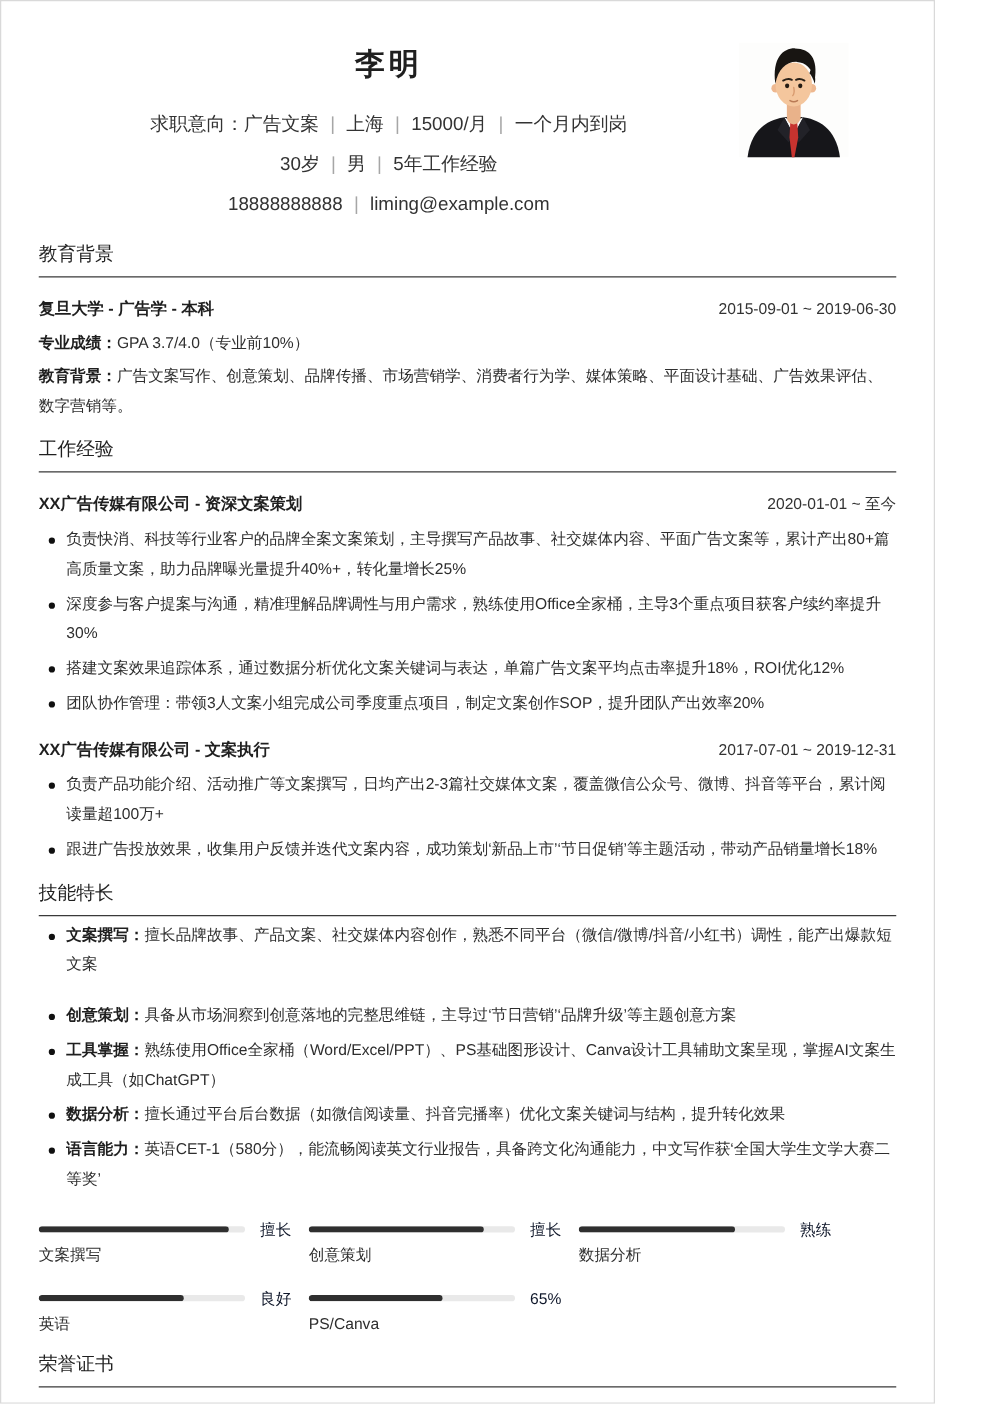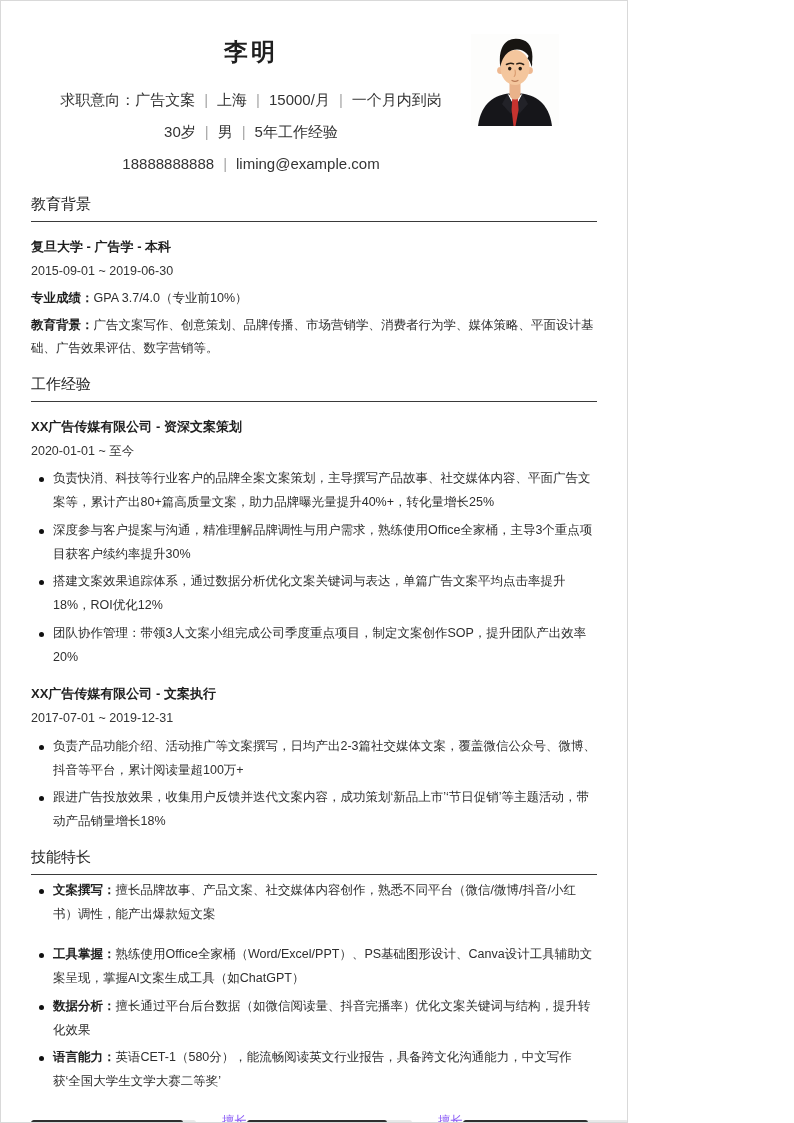--- a/index.html
+++ b/index.html
@@ -3,54 +3,54 @@
 <meta charset="utf-8">
 <style>
   :root{
     --text:#2e2e2e; --heading:#1f1f1f; --rule:#3a3a3a; --muted:#a6a6a6;
     --bar-fill:#2f2f2f; --bar-track:#e9e9e9; --tie:#c7332f; --page-border:#d9d9d9;
   }
   *{margin:0;padding:0;box-sizing:border-box;}
   html,body{background:#fff;}
   body{font-family:"Liberation Sans","DejaVu Sans",sans-serif;}
   .page{
-    width:628px;height:1123px;background:#fff;border:1px solid var(--page-border);
+    width:748px;height:1123px;background:#fff;border:1px solid var(--page-border);
     padding:0 30px;overflow:hidden;color:var(--text);font-size:12.5px;line-height:1.9;
   }
   
   .header{display:flex;padding-top:20px;}
   .header-left{flex:1;text-align:center;padding-top:6px;}
   .name{font-size:24px;font-weight:700;color:var(--heading);letter-spacing:3px;margin:2px 0 10px;}
   .info-line{margin:3px 0;font-size:15px;color:#333;line-height:1.55;padding:3px 0;}
   .sep{color:var(--muted);margin:0 9px;font-weight:400;}
   .photo{width:88px;height:92px;margin-right:38px;margin-top:13px;flex:0 0 auto;}
   .photo svg{display:block;width:88px;height:92px;}
   
   .section-title{
     font-size:15px;font-weight:400;color:var(--heading);line-height:1.4;
     margin-top:12px;padding-bottom:7px;border-bottom:1px solid var(--rule);
   }
-  .entry-row{display:flex;justify-content:space-between;align-items:baseline;margin-top:13px;flex-direction:column;}
+  .entry-row{display:flex;justify-content:space-between;align-items:baseline;margin-top:13px;}
   .entry-name{font-weight:700;font-size:13px;color:var(--heading);}
   .entry-date{font-size:12.5px;color:#333;white-space:nowrap;}
   .kv{margin-top:3px;}
   .kv b{color:var(--heading);}
   ul.bullets{list-style:none;margin-top:4px;}
   .bullet{position:relative;padding-left:22px;margin-top:4px;}
   .bullet::before{
     content:"";position:absolute;left:8px;top:10px;width:5px;height:5px;border-radius:50%;background:#101010;
   }
   .bullet b{color:var(--heading);}
   .bullet.gap{margin-bottom:17px;}
   
   .bars{display:grid;grid-template-columns:repeat(3,216px);row-gap:19px;margin-top:22px;}
   .bar-row{display:flex;align-items:center;}
   .bar-track{width:165px;height:5px;border-radius:3px;background:var(--bar-track);overflow:hidden;}
   .bar-fill{height:100%;border-radius:3px;background:var(--bar-fill);}
-  .bar-level{margin-left:26px;font-size:12.5px;color:#8b5cf6;line-height:1;font-family:Liberation Mono, monospace;}
+  .bar-level{margin-left:12px;font-size:12.5px;color:#0f172a;line-height:1;}
   .bar-name{margin-top:6px;font-size:12.5px;color:var(--text);line-height:1.4;}
 </style>
 </head>
 <body>
 
 <div class="page">
 
   <header class="header">
     <div class="header-left">
       <h1 class="name">李明</h1>
@@ -130,20 +130,21 @@
     <ul class="bullets">
       <li class="bullet">负责产品功能介绍、活动推广等文案撰写，日均产出2-3篇社交媒体文案，覆盖微信公众号、微博、抖音等平台，累计阅读量超100万+</li>
       <li class="bullet">跟进广告投放效果，收集用户反馈并迭代文案内容，成功策划‘新品上市’‘节日促销’等主题活动，带动产品销量增长18%</li>
     </ul>
   </section>
 
   <section>
     <h2 class="section-title">技能特长</h2>
     <ul class="bullets">
       <li class="bullet gap"><b>文案撰写：</b><span>擅长品牌故事、产品文案、社交媒体内容创作，熟悉不同平台（微信/微博/抖音/小红书）调性，能产出爆款短文案</span></li>
+      <li class="bullet"><b>创意策划：</b><span>具备从市场洞察到创意落地的完整思维链，主导过‘节日营销’‘品牌升级’等主题创意方案</span></li>
       <li class="bullet"><b>工具掌握：</b><span>熟练使用Office全家桶（Word/Excel/PPT）、PS基础图形设计、Canva设计工具辅助文案呈现，掌握AI文案生成工具（如ChatGPT）</span></li>
       <li class="bullet"><b>数据分析：</b><span>擅长通过平台后台数据（如微信阅读量、抖音完播率）优化文案关键词与结构，提升转化效果</span></li>
       <li class="bullet"><b>语言能力：</b><span>英语CET-1（580分），能流畅阅读英文行业报告，具备跨文化沟通能力，中文写作获‘全国大学生文学大赛二等奖’</span></li>
     </ul>
 
     <div class="bars">
       <div class="bar-cell">
         <div class="bar-row">
           <div class="bar-track">
               <div class="bar-fill" style="width: 92%;"></div>

